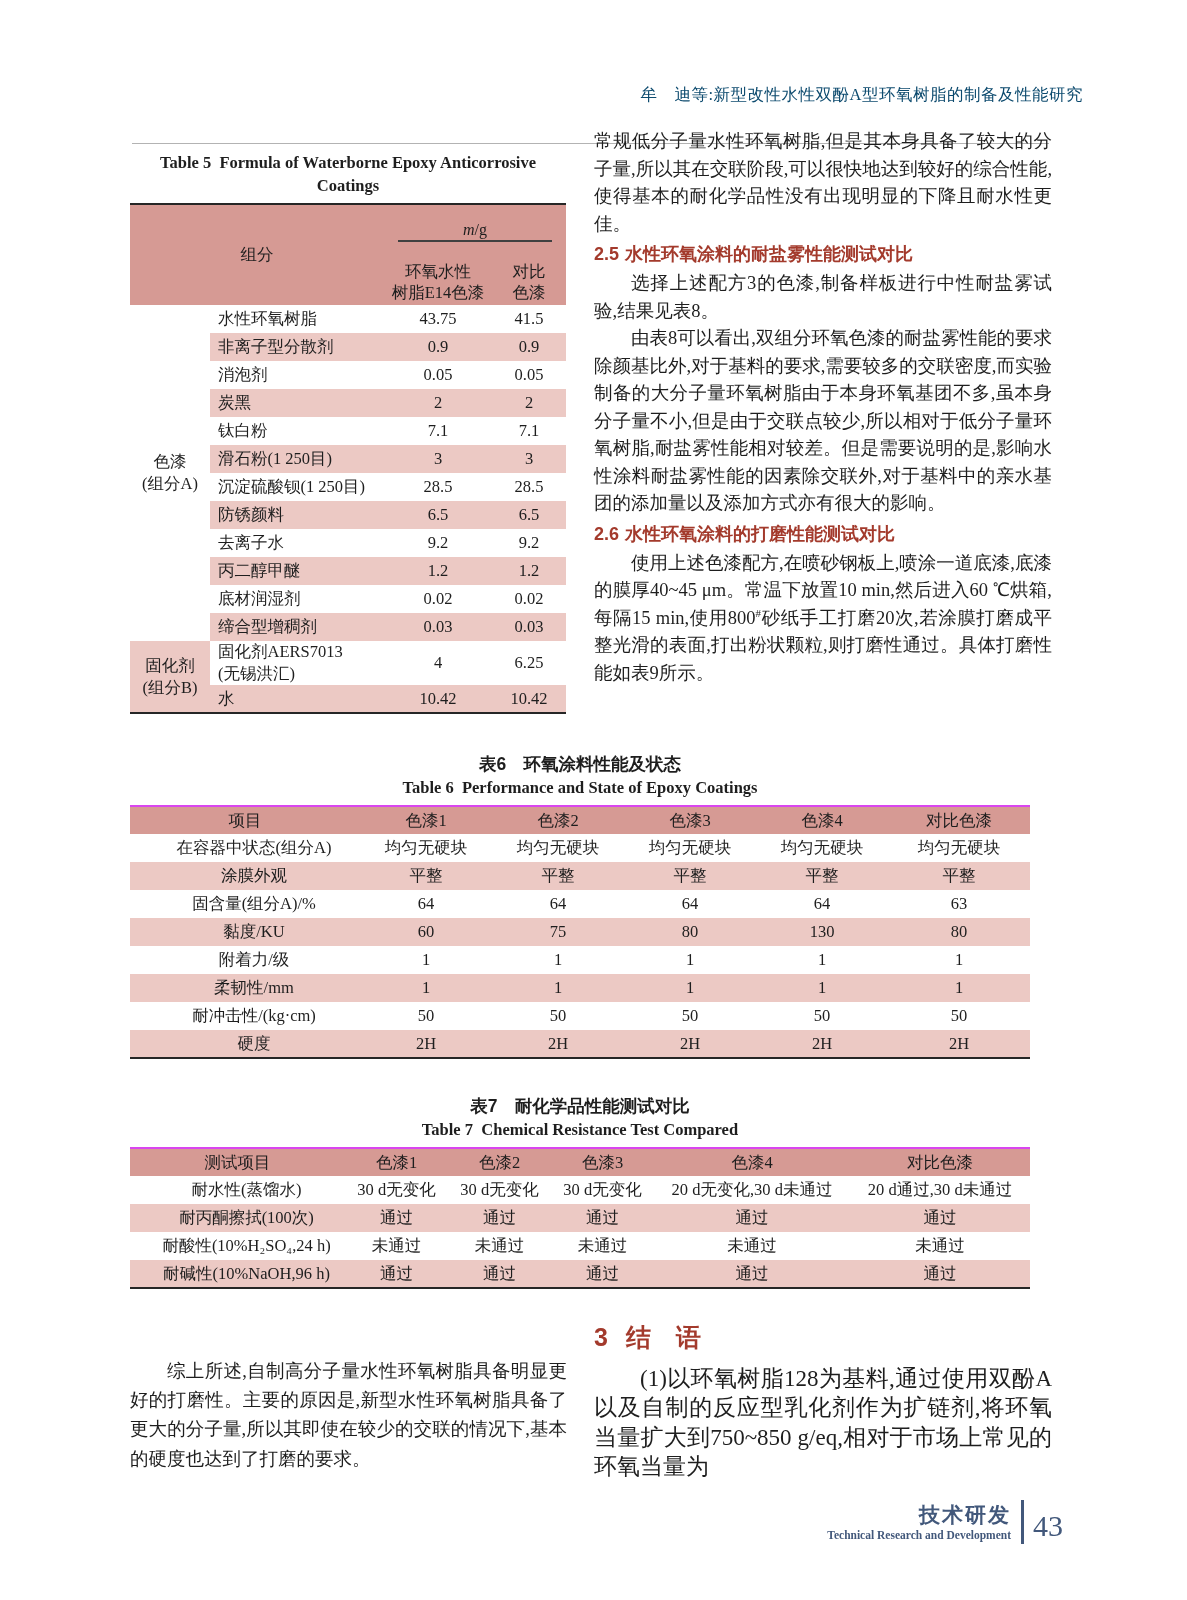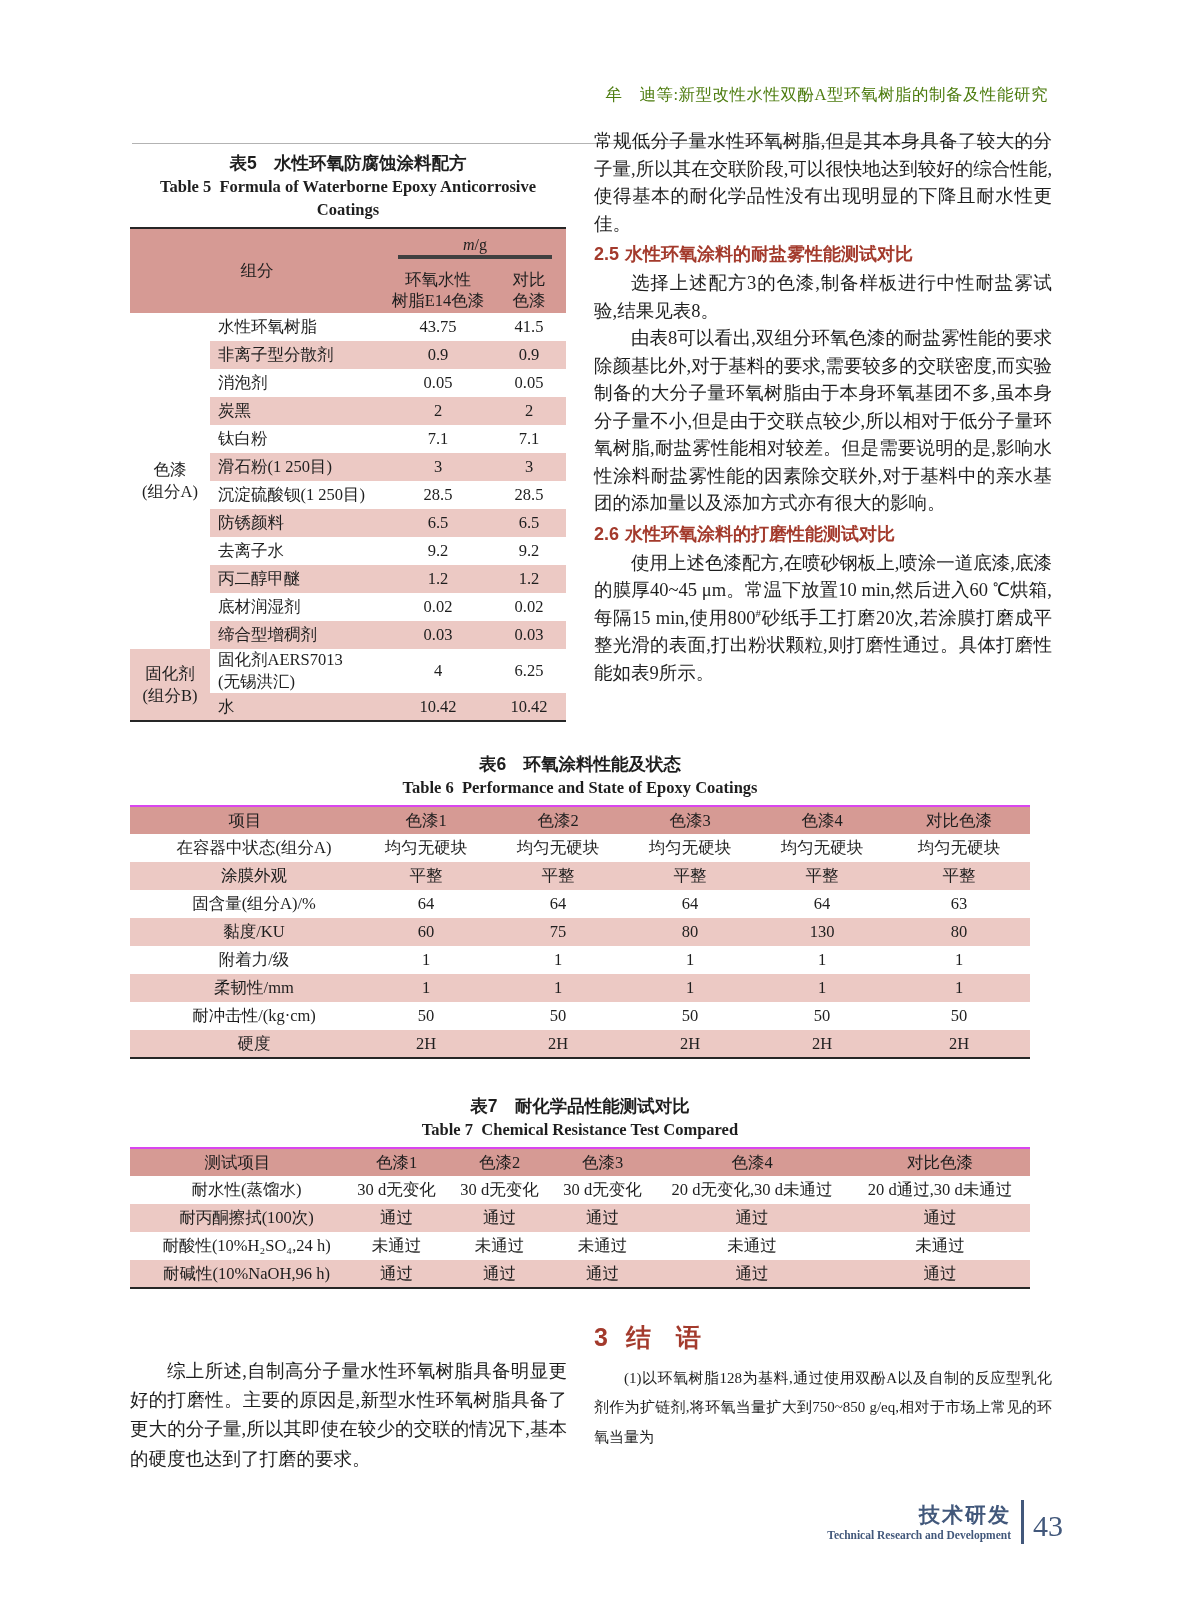--- a/index.html
+++ b/index.html
@@ -2,37 +2,37 @@
 <html><head>
 <meta charset="utf-8">
 <style>
   html,body{margin:0;padding:0;}
   body{
     width:1187px;height:1600px;background:#ffffff;position:relative;
     font-family:"Liberation Serif", serif;color:#1e1e1e;overflow:hidden;
   }
   
   .page-head{position:absolute;top:84px;left:0;width:1048px;text-align:right;
-    font-size:16.5px;color:#4d7c0f;letter-spacing:.5px;}
+    font-size:16.5px;color:#0c4a6e;letter-spacing:.5px;padding-left:35px;}
   .head-rule{position:absolute;top:143px;left:132px;width:917px;height:0;
     border-top:1.5px solid #b3b3b3;}
   
   .capzh{text-align:center;font-weight:bold;font-size:17.5px;
     font-family:"Liberation Sans", sans-serif;line-height:24px;}
   .capen{text-align:center;font-weight:bold;font-size:16.5px;line-height:23px;white-space:pre;}
   
   .t5wrap{position:absolute;left:130px;top:151px;width:436px;}
   table{border-collapse:collapse;table-layout:fixed;}
   .t5{width:436px;margin-top:6px;border-top:2px solid #262626;border-bottom:2px solid #262626;
     font-size:16.5px;}
   .t5 th,.t5 td{padding:0;vertical-align:middle;font-weight:normal;}
   .t5 thead th{background:#d69a94;}
   .t5 tr.h1{height:26px;}
   .t5 tr.h2{height:47px;}
-  .t5 .mgline{border-bottom:4px solid #404040;margin:7px 14px;padding-bottom:1px;
+  .t5 .mgline{border-bottom:2px solid #404040;margin:16px 14px;padding-bottom:1px;
     text-align:center;font-size:16px;}
   .t5 .two{line-height:21px;text-align:center;}
   .t5 tbody tr{height:28px;}
   .t5 tbody tr.dbl{height:40px;}
   .t5 td.name{text-align:left;padding-left:8px;}
   .t5 td.val{text-align:center;}
   .t5 tr.alt td{background:#ecc9c4;}
   .t5 td.grp{text-align:center;line-height:22px;}
   .t5 td.grpA{background:#ffffff;}
   .t5 td.grpB{background:#ecc9c4;}
@@ -57,37 +57,36 @@
   .wt td{text-align:center;}
   .wt td.item{text-align:center;padding-left:18px;}
   .wt tr.alt td{background:#ecc9c4;}
   
   .blp{position:absolute;left:130px;top:1338px;width:437px;font-size:18.5px;
     line-height:29.4px;text-align:justify;text-indent:2em;}
   .brc{position:absolute;left:594px;top:1320px;width:458px;}
   .h3title{color:#a33a2c;font-weight:bold;font-family:"Liberation Sans", sans-serif;
     font-size:25px;line-height:34px;}
   .h3title .num{margin-right:18px;}
-  .brp{margin-top:10px;font-size:15px;line-height:29.4px;text-align:justify;text-indent:2em;}
+  .brp{margin-top:10px;font-size:23px;line-height:29.4px;text-align:justify;text-indent:2em;}
   
   .footer{position:absolute;top:1500px;right:124px;display:flex;align-items:center;color:#42587b;}
   .f-labels{text-align:right;}
   .f-zh{font-size:21px;font-weight:bold;font-family:"Liberation Sans", sans-serif;letter-spacing:2px;line-height:24px;}
   .f-en{font-size:11.5px;font-weight:bold;margin-top:1px;line-height:14px;}
   .f-bar{width:3px;height:44px;background:#42587b;margin:0 9px 0 10px;}
   .f-page{font-size:30px;padding-top:8px;}
 </style>
 </head>
 <body>
 
 <div class="page-head">牟　迪等:新型改性水性双酚A型环氧树脂的制备及性能研究</div>
 <div class="head-rule"></div>
 
 <div class="t5wrap">
-  <div class="capzh">表5　水性环氧防腐蚀涂料配方</div>
   <div class="capen">Table 5  Formula of Waterborne Epoxy Anticorrosive</div>
   <div class="capen">Coatings</div>
 
   <table class="t5">
     <colgroup>
         <col style="width:80px">
         <col style="width:174px">
         <col style="width:108px">
         <col style="width:74px">
       </colgroup>

